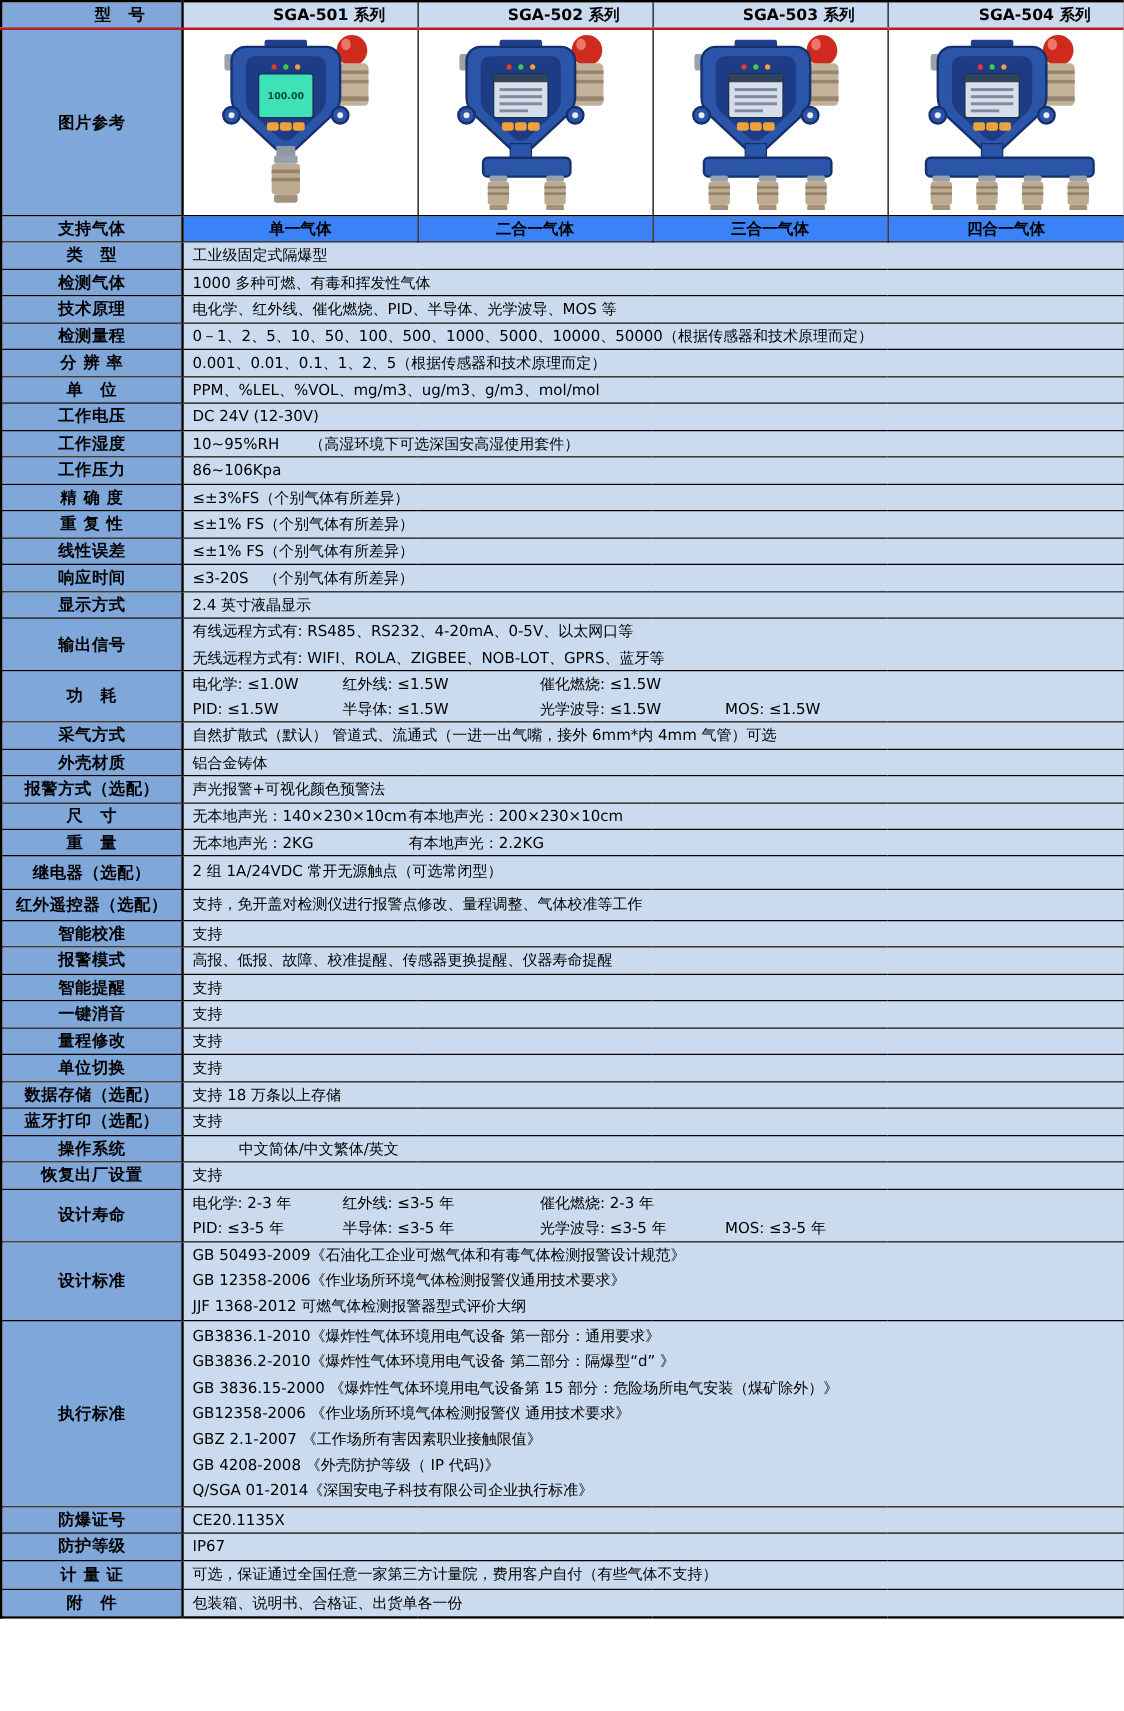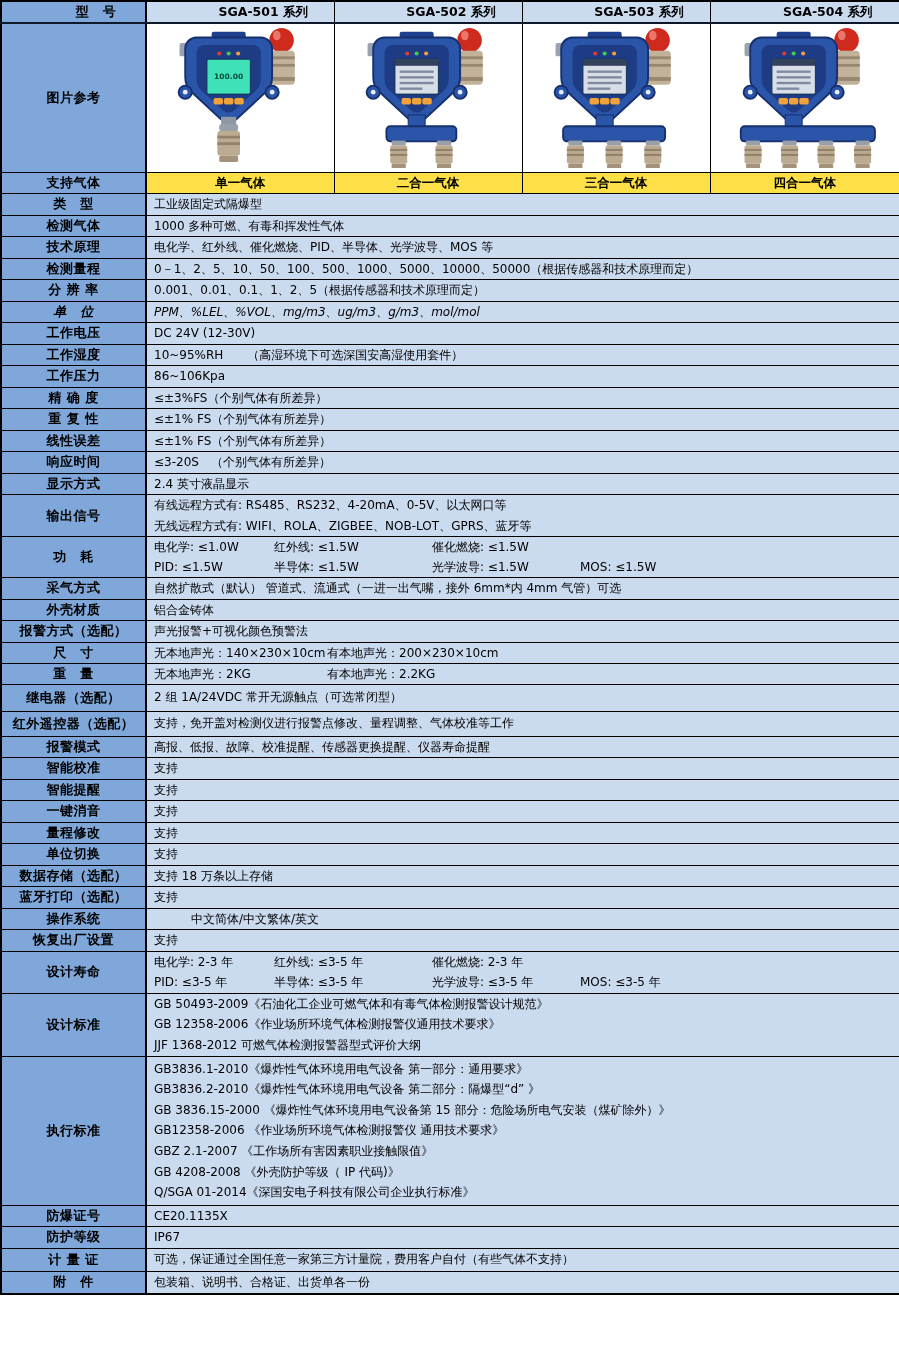--- a/index.html
+++ b/index.html
@@ -7,23 +7,23 @@
   .sheet{width:899px;}
   table{width:899px;border-collapse:collapse;border:2px solid #000;table-layout:fixed;}
   td{border:1px solid #000;overflow:hidden;vertical-align:middle;}
   td.lbl{background:#7FA7D9;font-weight:bold;text-align:center;font-size:13px;
          border-right:2px solid #000;padding:0 2px;letter-spacing:0.5px;}
   td.val{background:#CBDBEF;font-size:12px;padding:0 7px;line-height:20.5px;}
   td.val .line{line-height:20.6px;white-space:nowrap;}
   td.val .gline{display:flex;line-height:20px;}
   td.val .gcell{flex:0 0 auto;white-space:nowrap;}
   td.model{background:#CBDBEF;font-weight:bold;text-align:center;font-size:12.5px;}
-  td.gas{background:#fde047;font-weight:bold;text-align:center;font-size:12.5px;}
+  td.gas{background:#3b82f6;font-weight:bold;text-align:center;font-size:12.5px;}
   td.img{background:#ffffff;text-align:center;vertical-align:middle;padding:0;}
-  tr.r-head td{border-bottom:2px solid #0f172a;padding-left:47px;}
+  tr.r-head td{border-bottom:2px solid #b91c1c;padding-left:47px;}
 </style>
 </head>
 <body>
 
 <div class="sheet">
   <table>
     <colgroup>
       <col style="width:145px">
         <col style="width:188px">
         <col style="width:188px">
@@ -268,21 +268,21 @@
           <td class="val" colspan="4" style="white-space: nowrap;">电化学、红外线、催化燃烧、PID、半导体、光学波导、MOS 等</td>
         </tr>
         <tr style="height: 21px;">
           <td class="lbl">检测量程</td>
           <td class="val" colspan="4" style="white-space: nowrap;">0－1、2、5、10、50、100、500、1000、5000、10000、50000（根据传感器和技术原理而定）</td>
         </tr>
         <tr style="height: 21px;">
           <td class="lbl">分 辨 率</td>
           <td class="val" colspan="4" style="white-space: nowrap;">0.001、0.01、0.1、1、2、5（根据传感器和技术原理而定）</td>
         </tr>
-        <tr style="height: 21px; font-style: italic;">
+        <tr style="height: 21px;">
           <td class="lbl">单　位</td>
           <td class="val" colspan="4" style="white-space: nowrap;">PPM、%LEL、%VOL、mg/m3、ug/m3、g/m3、mol/mol</td>
         </tr>
         <tr style="height: 21px;">
           <td class="lbl">工作电压</td>
           <td class="val" colspan="4" style="white-space: nowrap;">DC 24V (12-30V)</td>
         </tr>
         <tr style="height: 21px;">
           <td class="lbl">工作湿度</td>
           <td class="val" colspan="4" style="white-space: nowrap;">10~95%RH　　（高湿环境下可选深国安高湿使用套件）</td>
@@ -367,26 +367,26 @@
         </tr>
         <tr style="height: 27px;">
           <td class="lbl">继电器（选配）</td>
           <td class="val" colspan="4" style="white-space: nowrap;">2 组 1A/24VDC 常开无源触点（可选常闭型）</td>
         </tr>
         <tr style="height: 25px;">
           <td class="lbl">红外遥控器（选配）</td>
           <td class="val" colspan="4" style="white-space: nowrap;">支持，免开盖对检测仪进行报警点修改、量程调整、气体校准等工作</td>
         </tr>
         <tr style="height: 21px;">
+          <td class="lbl">智能校准</td>
+          <td class="val" colspan="4" style="white-space: nowrap;">支持</td>
+        </tr>
+        <tr style="height: 21px;">
           <td class="lbl">报警模式</td>
           <td class="val" colspan="4" style="white-space: nowrap;">高报、低报、故障、校准提醒、传感器更换提醒、仪器寿命提醒</td>
-        </tr>
-        <tr style="height: 21px;">
-          <td class="lbl">智能校准</td>
-          <td class="val" colspan="4" style="white-space: nowrap;">支持</td>
         </tr>
         <tr style="height: 21px;">
           <td class="lbl">智能提醒</td>
           <td class="val" colspan="4" style="white-space: nowrap;">支持</td>
         </tr>
         <tr style="height: 21px;">
           <td class="lbl">一键消音</td>
           <td class="val" colspan="4" style="white-space: nowrap;">支持</td>
         </tr>
         <tr style="height: 21px;">

